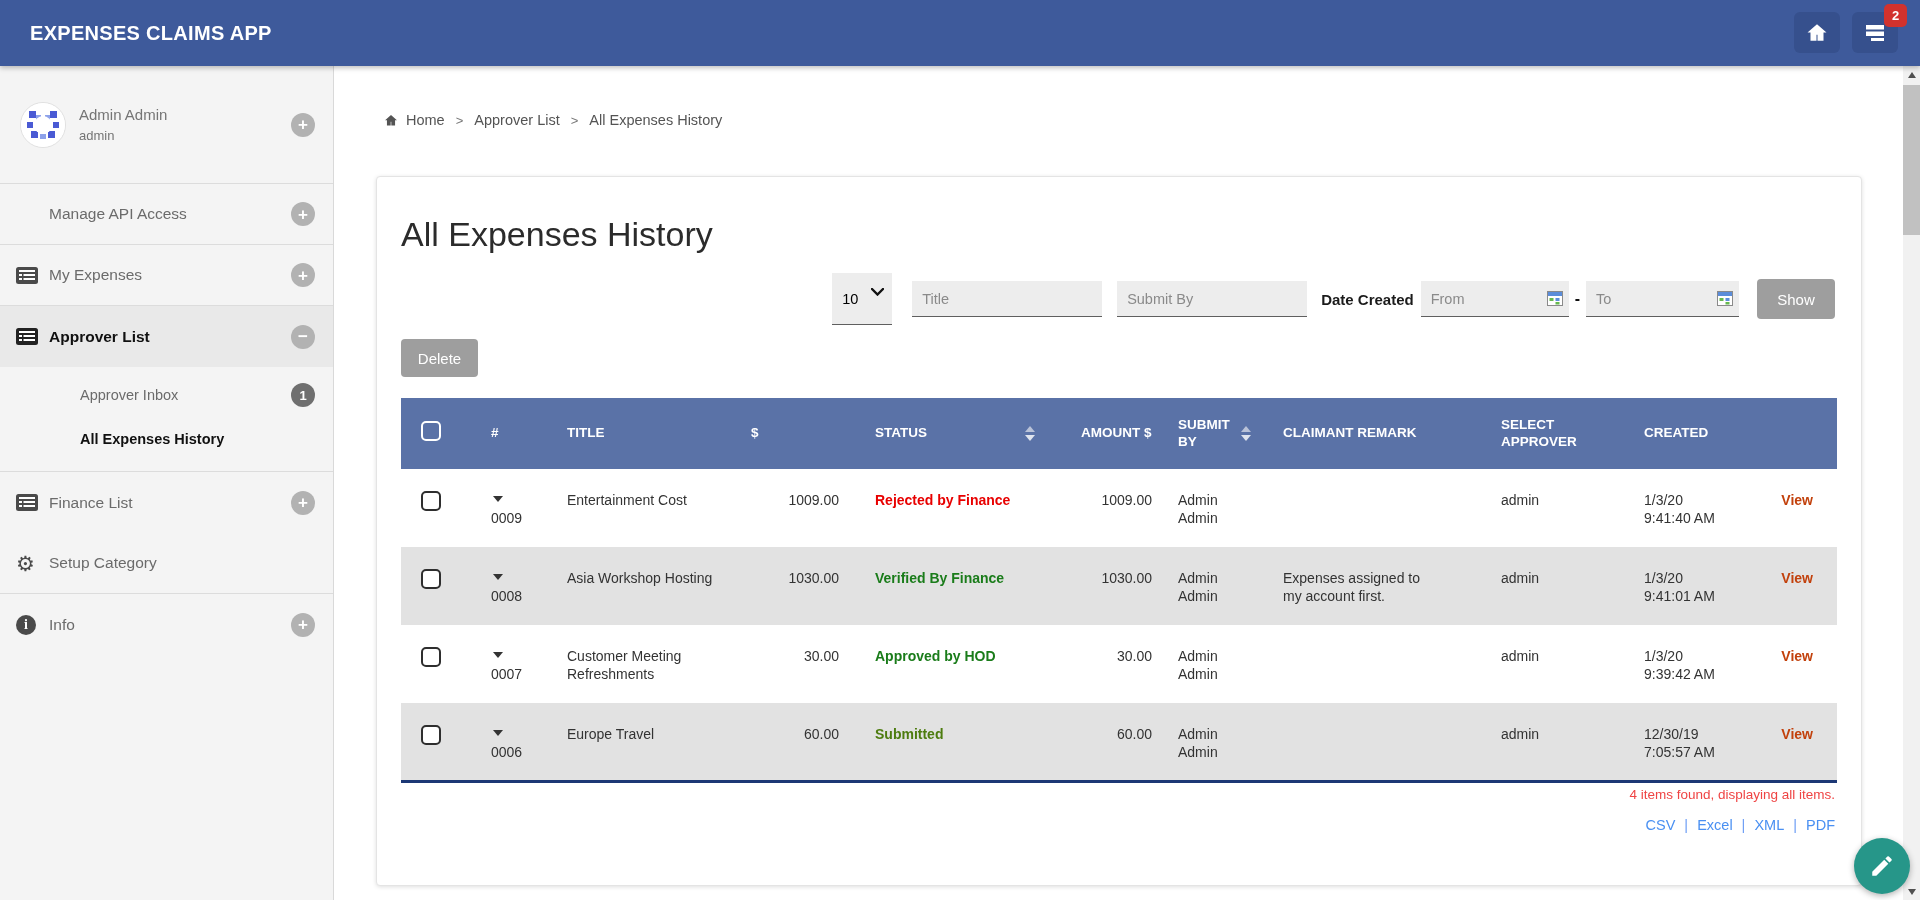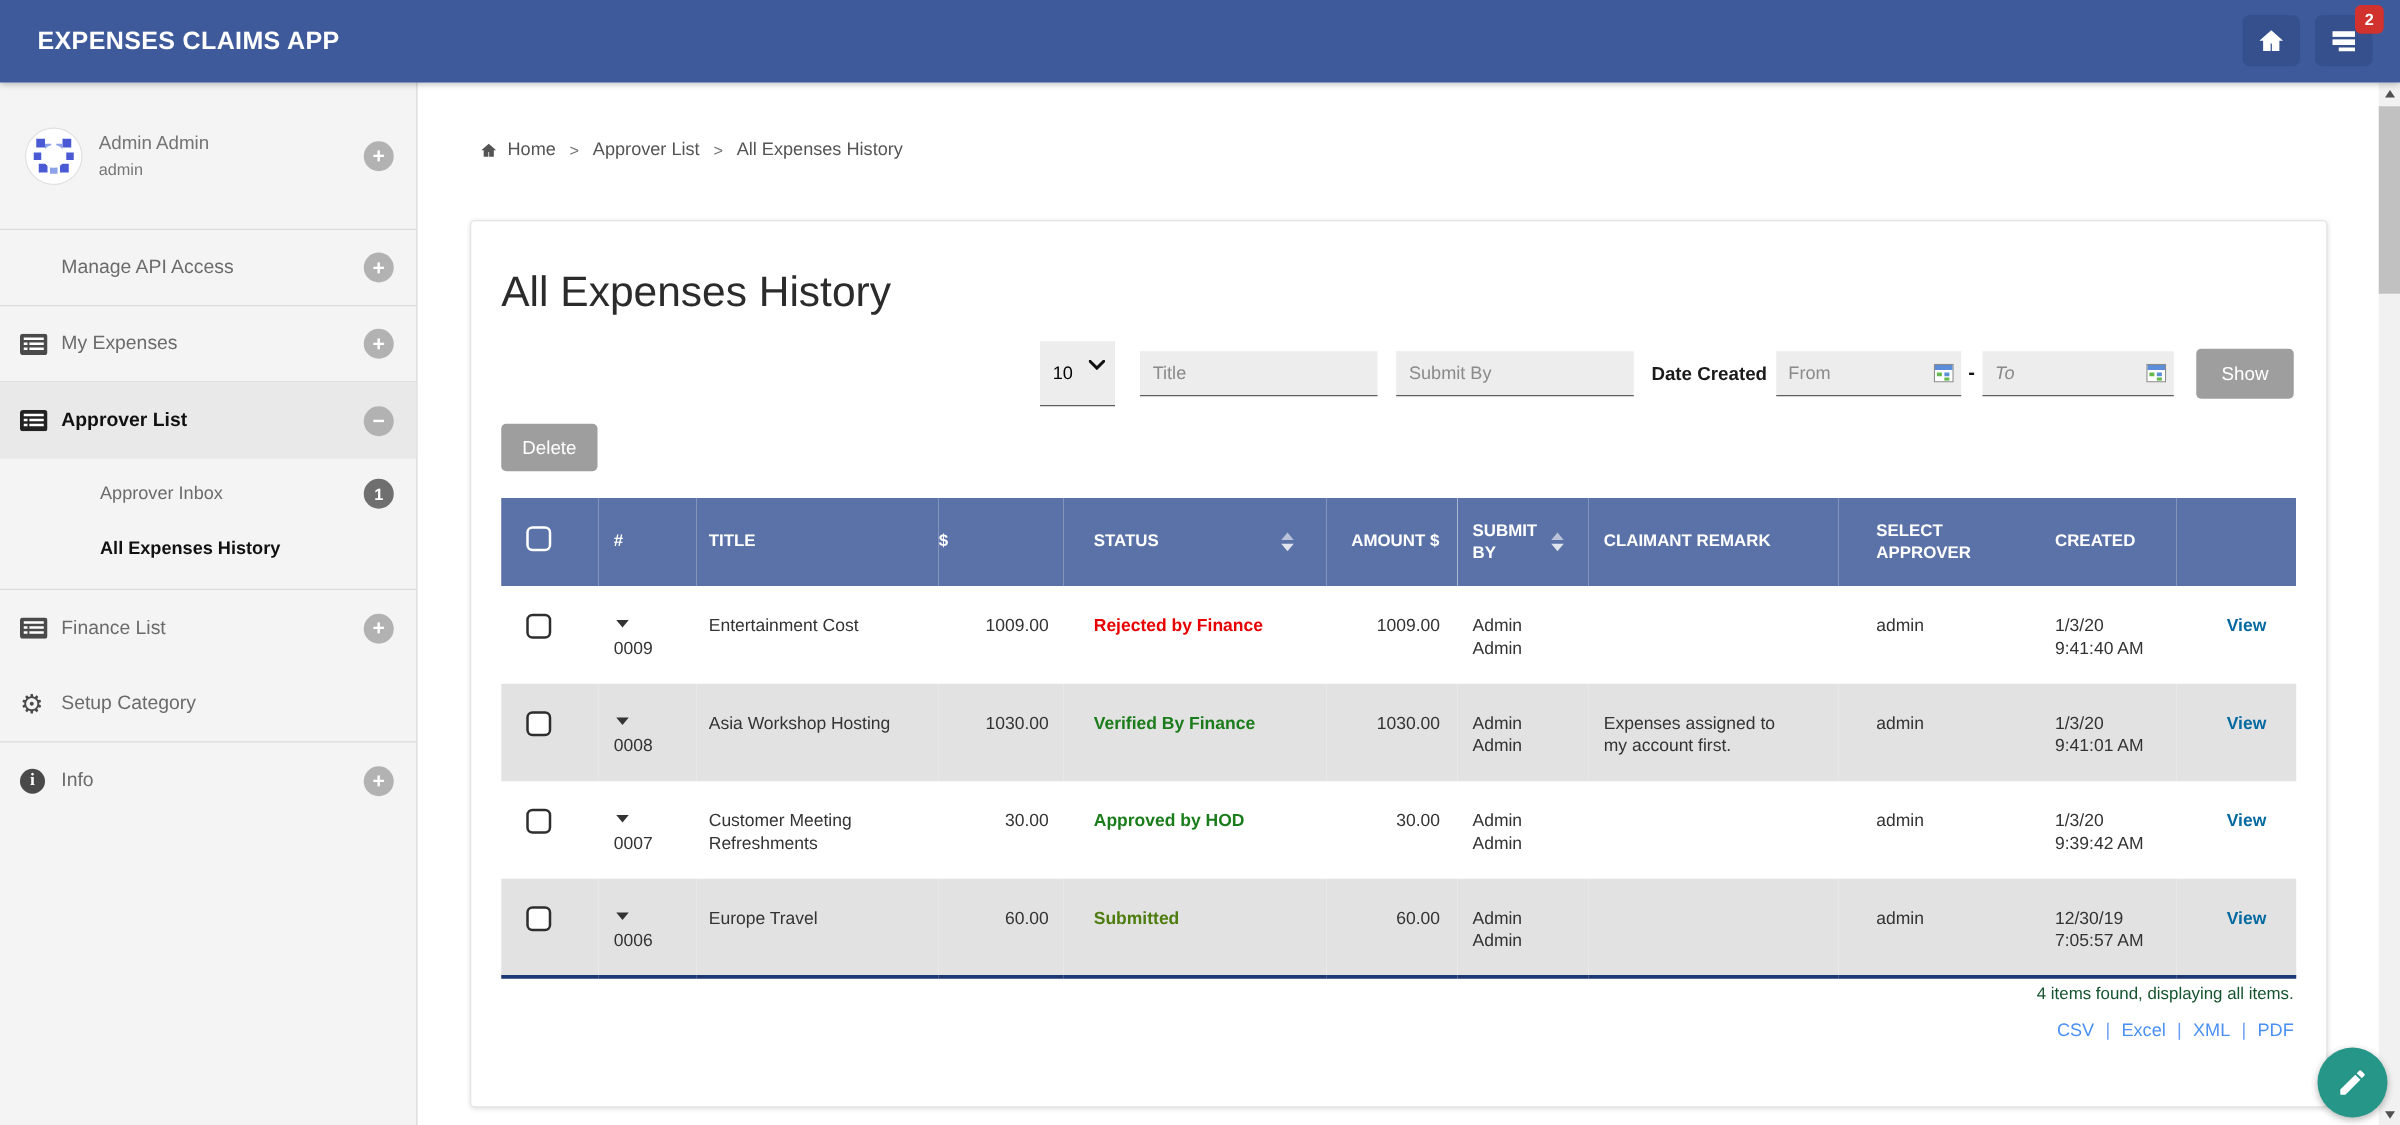--- a/index.html
+++ b/index.html
@@ -120,24 +120,24 @@
   .sort-icon .up { width:0; height:0; border-left:5px solid transparent; border-right:5px solid transparent;
                    border-bottom:6px solid #b9c2d8; margin-bottom:3px; }
   .sort-icon .dn { width:0; height:0; border-left:5px solid transparent; border-right:5px solid transparent;
                    border-top:6px solid #dfe4ee; }
   .caret-down { display:block; width:0; height:0; border-left:5px solid transparent; border-right:5px solid transparent;
                 border-top:6px solid #333; margin:5px 0 7px 2px; cursor:pointer; }
   .status { font-weight:bold; }
   .status[data-color="red"]    { color:#e80000; }
   .status[data-color="green"]  { color:#1a7c1a; }
   .status[data-color="orange"] { color:#4d7c0f; }
-  .view-link { color:#0369a1; font-weight:bold; text-decoration:none; cursor:pointer; }
+  .view-link { color:#c2410c; font-weight:bold; text-decoration:none; cursor:pointer; }
   .cell-line { display:block; }
 
-  .tbl-summary { position:absolute; right:26px; top:610px; font-size:13.5px; color:#14532d; }
+  .tbl-summary { position:absolute; right:26px; top:610px; font-size:13.5px; color:#ef4444; }
   .export-bar { position:absolute; right:26px; top:640px; font-size:14.5px; color:#4a90f2; }
   .export-link { color:#4a90f2; text-decoration:none; cursor:pointer; }
   .export-sep { color:#6d9ef5; margin:0 9px; }
 
   
   .fab { position:absolute; left:1854px; top:838px; width:56px; height:56px; border-radius:50%;
          background:#269689; display:flex; align-items:center; justify-content:center;
          box-shadow:0 2px 6px rgba(0,0,0,.3); cursor:pointer; z-index:12; }
 </style>
 </head>
@@ -316,21 +316,21 @@
             <rect x="0.5" y="0.5" width="15" height="14" fill="#fff" stroke="#8a8a8a"></rect>
             <rect x="1" y="1" width="14" height="4" fill="#5b8dd9"></rect>
             <rect x="2.5" y="7" width="4" height="3" fill="#66b94e"></rect>
             <rect x="8.5" y="7" width="4" height="3" fill="#5b8dd9"></rect>
             <rect x="8.5" y="11" width="4" height="2.5" fill="#66b94e"></rect>
           </svg>
         </span>
       </span>
       <span class="f-dash">-</span>
       <span class="date-wrap">
-        <input class="f-input" style="width: 153px; font-style: italic;" placeholder="To">
+        <input class="f-input" style="width: 153px;" placeholder="To">
         <span class="cal-icon">
           <svg width="16" height="15" viewBox="0 0 16 15">
             <rect x="0.5" y="0.5" width="15" height="14" fill="#fff" stroke="#8a8a8a"></rect>
             <rect x="1" y="1" width="14" height="4" fill="#5b8dd9"></rect>
             <rect x="2.5" y="7" width="4" height="3" fill="#66b94e"></rect>
             <rect x="8.5" y="7" width="4" height="3" fill="#5b8dd9"></rect>
             <rect x="8.5" y="11" width="4" height="2.5" fill="#66b94e"></rect>
           </svg>
         </span>
       </span>

